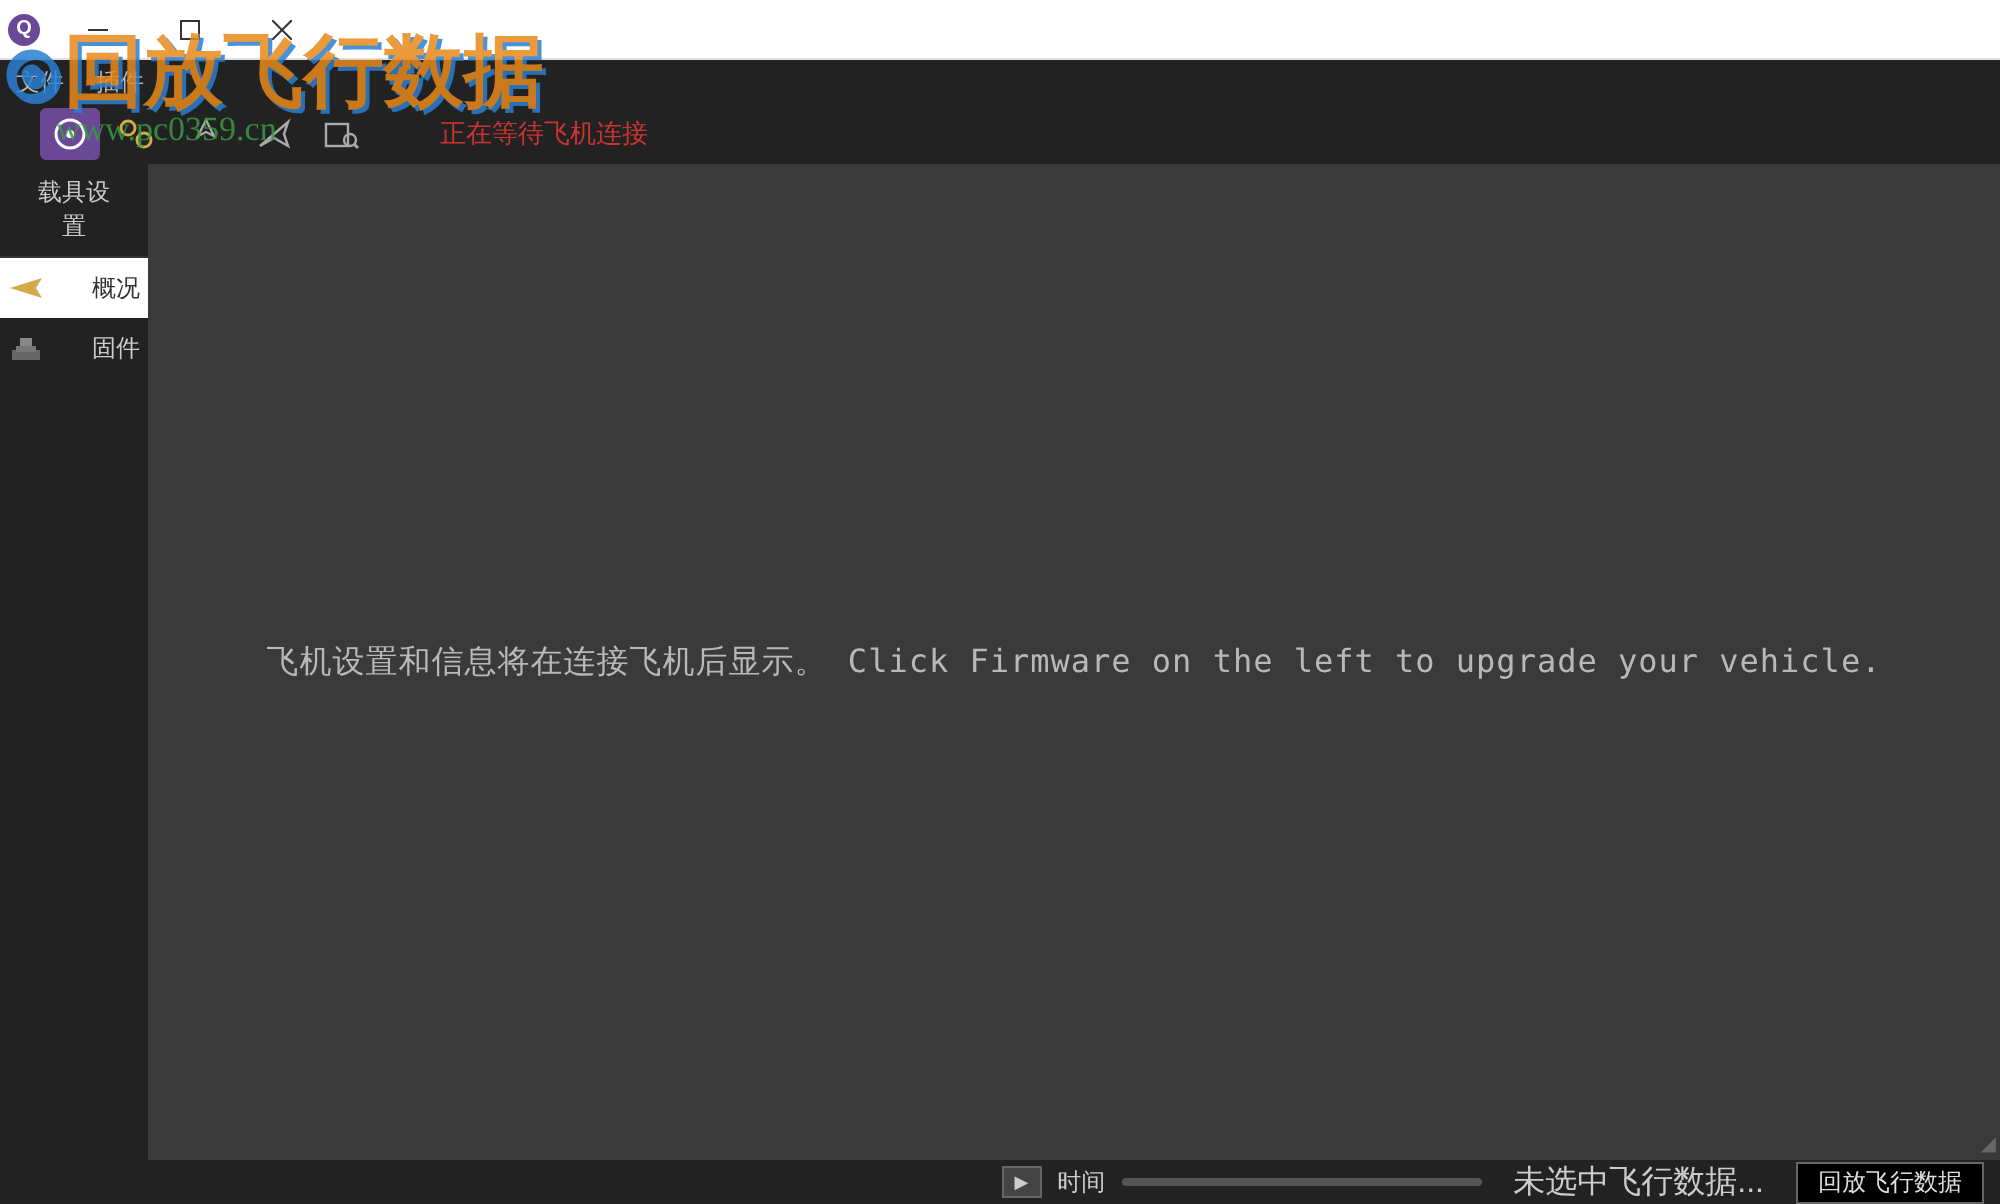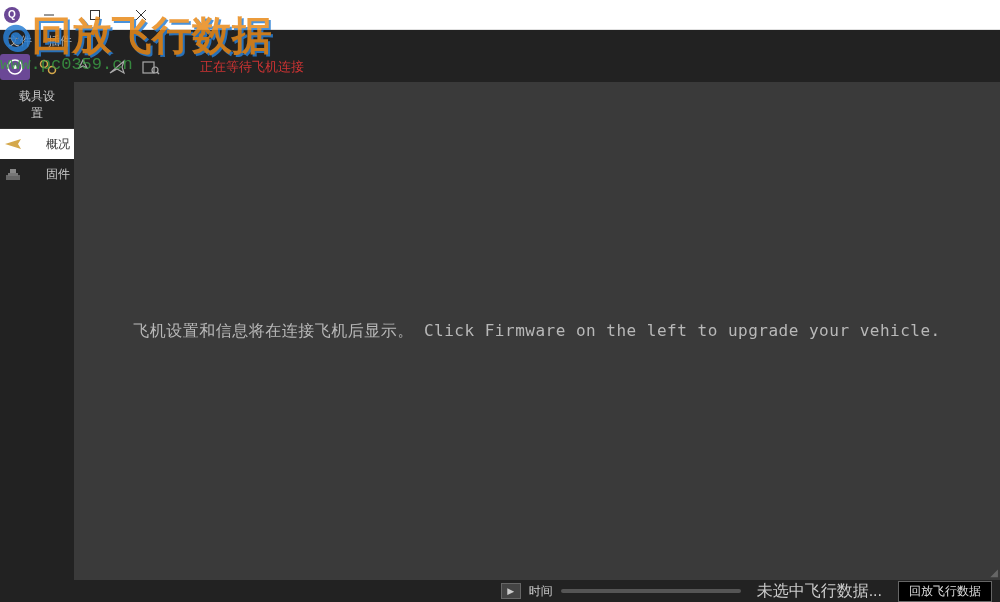--- a/index.html
+++ b/index.html
@@ -61,21 +61,21 @@
     .menu-item {
       color: #bbb;
       font-size: 12px;
       cursor: pointer;
     }
     .toolbar {
       height: 30px;
       background: #222;
       display: flex;
       align-items: center;
-      padding: 0 0;
+      padding: 0 20px;
       gap: 4px;
     }
     .tool-btn {
       width: 30px; height: 26px;
       display: flex;
       align-items: center;
       justify-content: center;
       cursor: pointer;
       color: #aaa;
     }
@@ -200,22 +200,23 @@
       font-size: 40px;
       font-weight: bold;
       color: #e88a1a;
       text-shadow: 2px 2px 0 #2a7fd4;
       font-family: "Microsoft YaHei";
     }
     .watermark-logo .blue { color: #2a7fd4; }
     .watermark-url {
       color: #3a9943;
       font-size: 17px;
-      font-family: Liberation Mono, monospace;
+      font-family: Liberation Serif, serif;
       margin-top: -8px;
+      margin-left: 28px;
     }
     .scroll-indicator {
       position: absolute;
       right: 2px;
       bottom: 2px;
       color: #666;
       font-size: 10px;
     }
   </style>
 </head>

